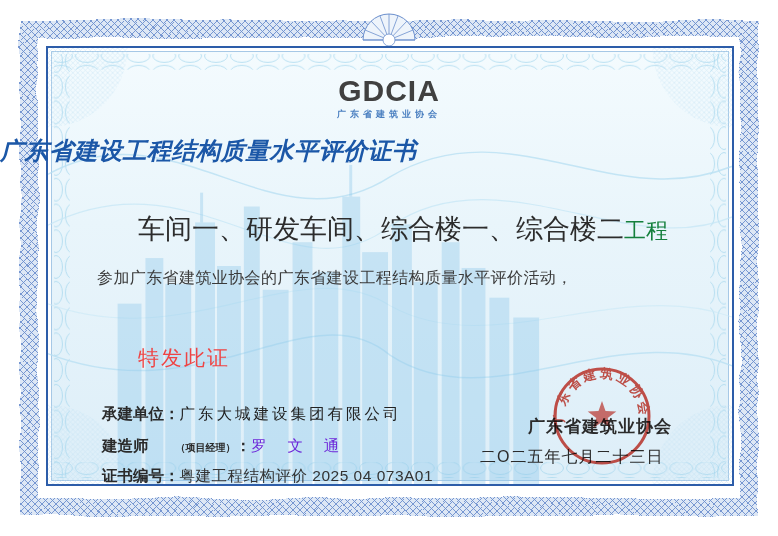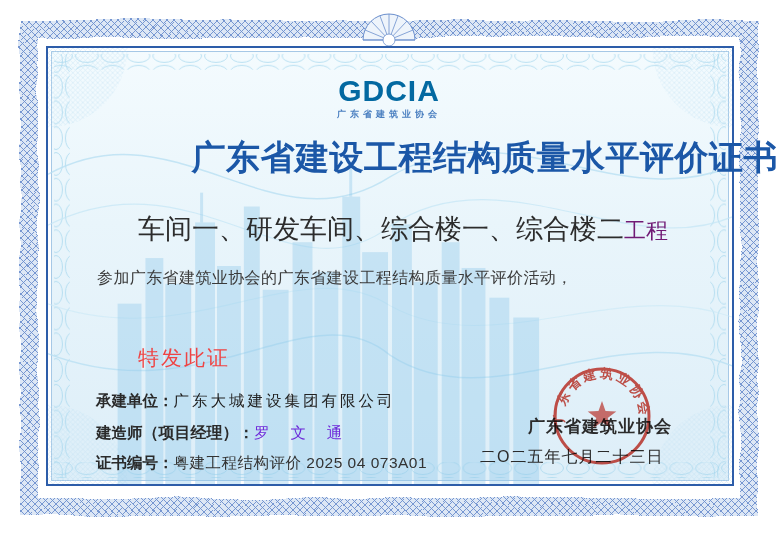--- a/index.html
+++ b/index.html
@@ -13,35 +13,35 @@
   .frame{
     position:absolute;left:46px;top:46px;width:688px;height:440px;box-sizing:border-box;
     border:2px solid #2d5da9;
     box-shadow:inset 0 0 0 3px #ffffff, inset 0 0 0 4px #a6c8e6;
     background:linear-gradient(180deg,#f4fbfe 0%,#e9f5fb 40%,#ddeef8 100%);
     overflow:hidden;
   }
   .frame-decor{position:absolute;left:0;top:0;width:100%;height:100%;}
   
   .logo{left:0;right:0;top:76px;text-align:center;line-height:1;}
-  .logo-acronym{font-size:30px;font-weight:bold;color:#0369a1;letter-spacing:1px;}
+  .logo-acronym{font-size:30px;font-weight:bold;color:#404040;letter-spacing:1px;}
   .logo-sub{font-size:9px;color:#4a7fc0;letter-spacing:4px;font-weight:bold;margin-top:4px;}
   
-  .title{left:0;right:0;top:135px;text-align:right;font-size:34px;font-weight:800;color:#1b57a7;letter-spacing:0.5px;}
+  .title{left:0;right:0;top:135px;text-align:left;font-size:24px;font-weight:800;color:#1b57a7;letter-spacing:0.5px;font-style:italic;}
   
   .kai{font-family:"DejaVu Serif",serif;}
   .line1{left:100px;top:211px;width:600px;font-size:27px;color:#2c2c2c;padding-left:38px;white-space:nowrap;}
-  .line1 .suffix{font-family:"Liberation Sans",sans-serif;font-size:22px;color:#701a75;}
+  .line1 .suffix{font-family:"Liberation Sans",sans-serif;font-size:22px;color:#15803d;}
   .line2{left:97px;top:268px;font-size:16px;color:#3b3b3b;letter-spacing:0.4px;white-space:nowrap;}
   .line3{left:97px;top:303px;font-size:20px;color:#3b3b3b;letter-spacing:0.5px;}
   .line4{left:138px;top:344px;font-size:21px;color:#ef4444;letter-spacing:2px;}
   
-  .field{left:96px;font-size:15.5px;color:#2a2a2a;white-space:nowrap;}
+  .field{left:102px;font-size:15.5px;color:#2a2a2a;white-space:nowrap;margin-top:13px;}
   .field .label{font-weight:700;color:#2a2a2a;}
-  .field .note{font-weight:700;font-size:16px;}
+  .field .note{font-weight:700;font-size:10px;padding-left:27px;}
   .val-kai{font-family:"DejaVu Serif",serif;color:#222;letter-spacing:3px;}
   .val-kai-wide{font-family:"DejaVu Serif",serif;color:#6d28d9;letter-spacing:8px;}
   .val-sans{color:#333;letter-spacing:0.5px;}
   .f1{top:391px;} .f2{top:423px;} .f3{top:453px;}
   
   .issuer-org{left:500px;top:415px;width:200px;text-align:center;font-size:17px;font-weight:bold;color:#2b2b2b;letter-spacing:1px;}
   .issuer-date{left:480px;top:447px;width:230px;font-size:16px;color:#2b2b2b;letter-spacing:1px;}
   .seal{left:546px;top:356px;width:112px;height:116px;opacity:.88;mix-blend-mode:multiply;}
 </style>
 </head>

